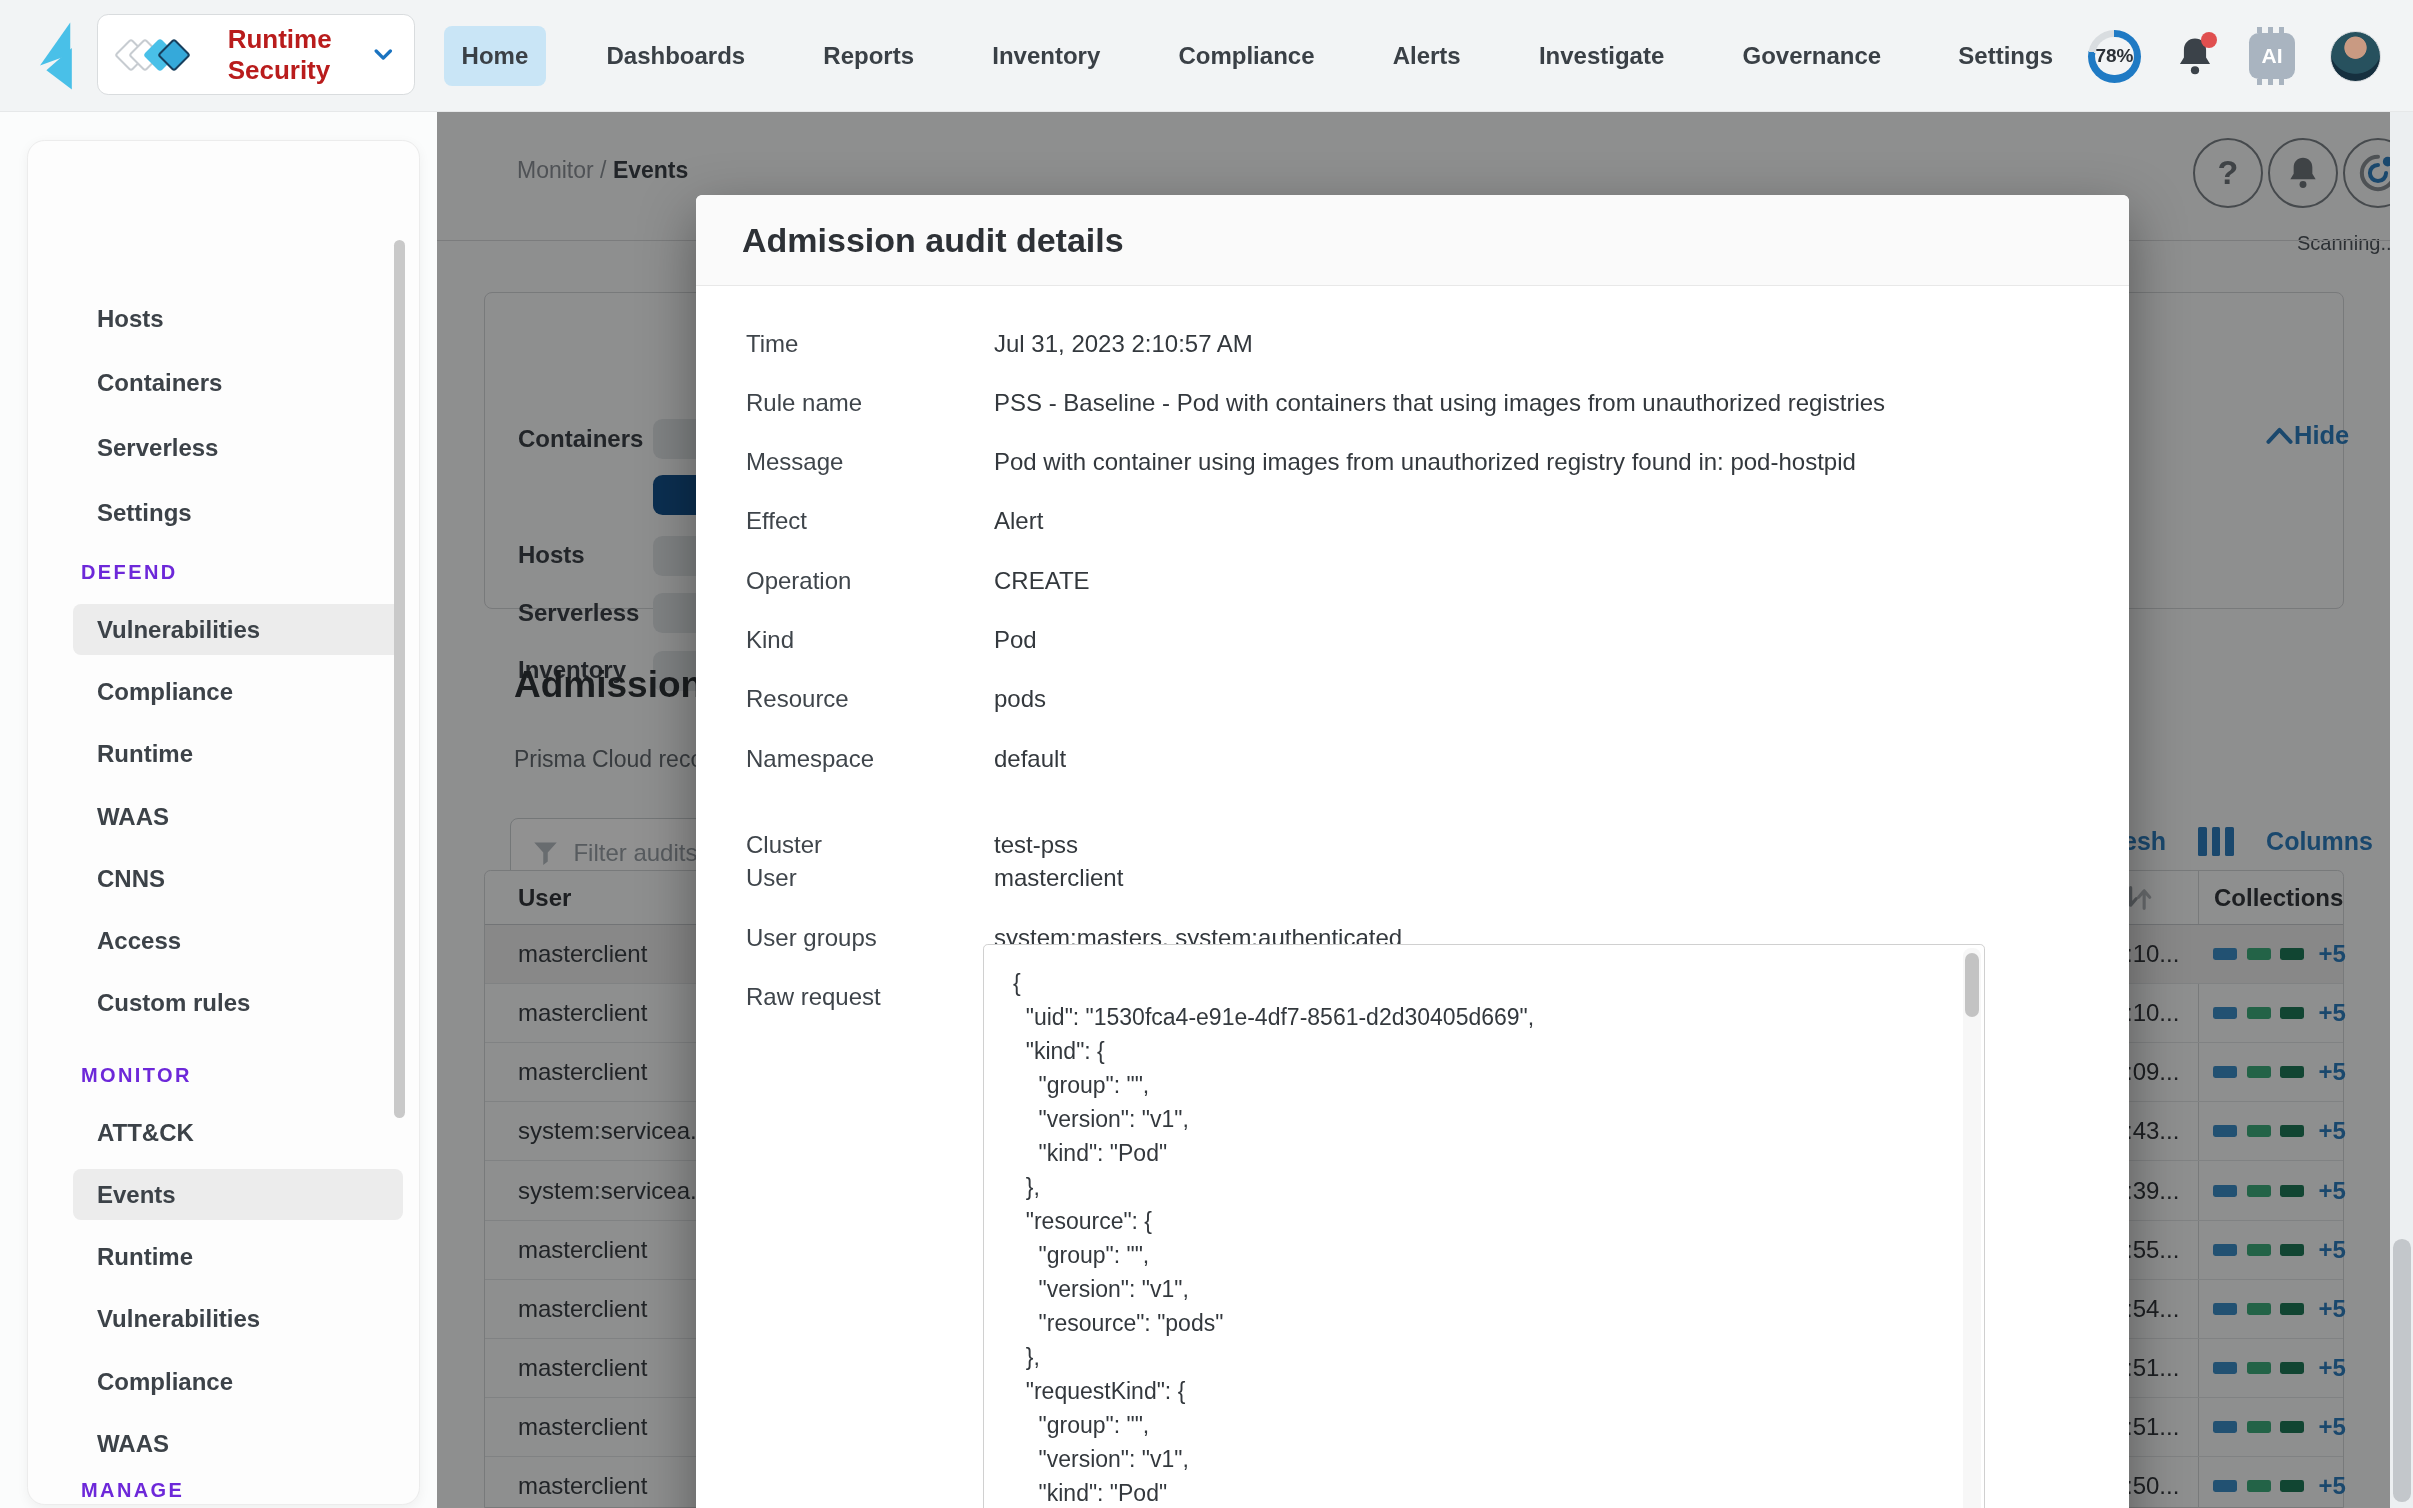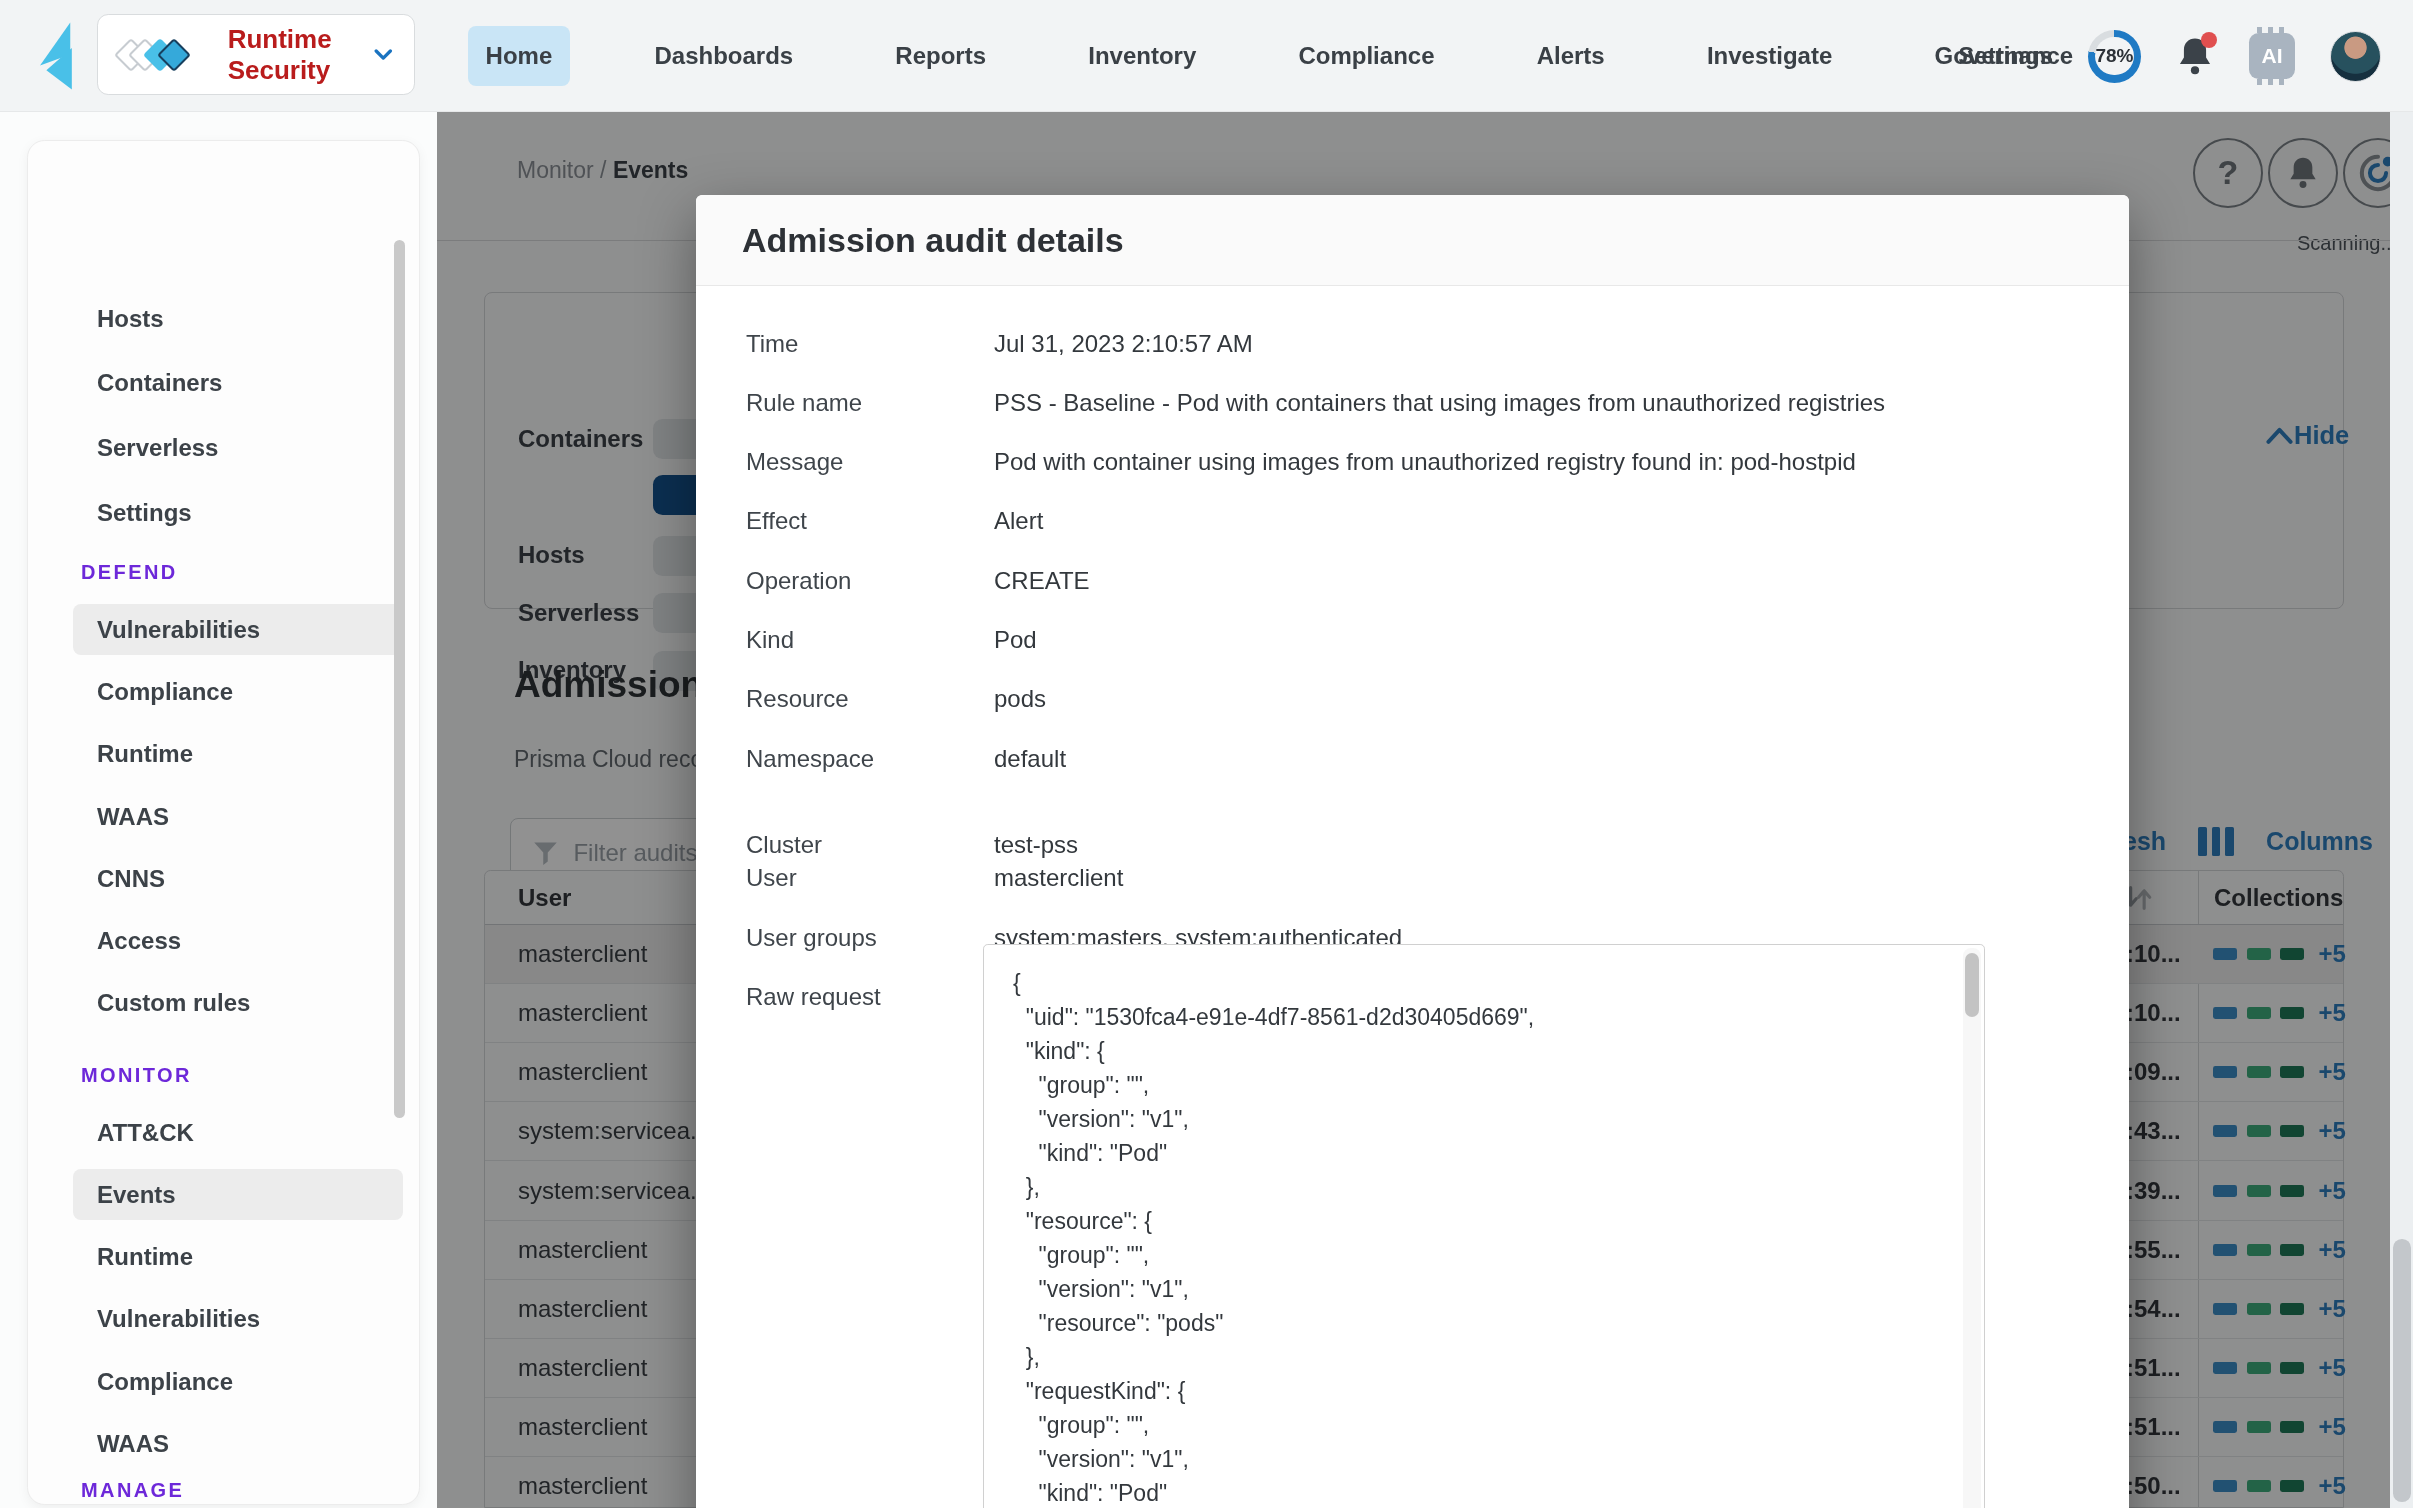--- a/index.html
+++ b/index.html
@@ -14,21 +14,21 @@
   
   .topnav{position:absolute;left:0;top:0;width:2413px;height:112px;background:#f2f4f5;border-bottom:0.8px solid #e6e8e9;z-index:20;}
   .logo{position:absolute;left:35px;top:21px;width:53px;height:70px;}
   .product-select{position:absolute;left:97px;top:14.4px;width:318px;height:81px;background:#fff;border:0.8px solid #d9dcde;border-radius:11.2px;display:flex;align-items:center;cursor:pointer;}
   .diamond{width:24px;height:24px;transform:rotate(45deg);border-radius:3.2px;margin-right:-9.6px;background:#fff;border:2.4px solid #c7ccd1;}
   .diamond.c1{background:var(--cyan);border-color:var(--cyan);}
   .diamond.c2{background:#35a9da;border-color:#173f5e;}
   .product-name{margin-left:51px;font-size:26px;font-weight:700;color:#b91c1c;}
   .select-caret{margin-left:auto;margin-right:21px;}
   .navlinks{position:absolute;left:444px;top:0;height:112px;display:flex;align-items:center;gap:43px;}
-  .navlink{font-size:24px;font-weight:700;color:#3a4046;padding:16px 17.6px;border-radius:8px;cursor:pointer;white-space:nowrap;margin-left:24px;}
+  .navlink{font-size:24px;font-weight:700;color:#3a4046;padding:16px 17.6px;border-radius:8px;cursor:pointer;white-space:nowrap;}
   .navlink.active{background:#c9e5f6;}
   .nav-right{position:absolute;right:32px;top:0;height:112px;display:flex;align-items:center;gap:35px;}
   .settings-link{font-size:24px;font-weight:700;color:#3a4046;cursor:pointer;}
   .credit-ring{width:53px;height:53px;border-radius:50%;background:conic-gradient(var(--ring) 0 281deg,#d9dde0 281deg 360deg);position:relative;cursor:pointer;}
   .credit-ring::before{content:"";position:absolute;inset:7.2px;border-radius:50%;background:#f2f4f5;}
   .credit-ring span{position:absolute;inset:0;display:flex;align-items:center;justify-content:center;font-size:19px;font-weight:700;color:#2c3137;}
   .bellwrap{position:relative;width:38px;height:42px;cursor:pointer;}
   .reddot{position:absolute;right:-3.2px;top:-3.2px;width:16px;height:16px;border-radius:50%;background:var(--alert);}
   .aichip{width:46px;height:46px;border-radius:9.6px;background:#a9b4c0;color:#fff;font-weight:700;font-size:21px;display:flex;align-items:center;justify-content:center;position:relative;cursor:pointer;}
   .aichip::before,.aichip::after{content:"";position:absolute;left:8px;right:8px;height:6.4px;
@@ -68,21 +68,21 @@
   .toolbar-right{position:absolute;left:1686px;top:715px;display:flex;align-items:center;gap:32px;font-size:25px;color:var(--accent);font-weight:700;}
   .colbars{display:flex;gap:4.8px;} .colbars i{width:8.8px;height:29px;background:var(--accent);border-radius:1.6px;}
 
   .table{position:absolute;left:47px;top:758px;width:1860px;height:638px;border:0.8px solid #d3d6d9;border-top-left-radius:6.4px;border-top-right-radius:6.4px;background:#fafbfb;}
   .thead{position:absolute;left:0;top:0;width:100%;height:54px;border-bottom:0.8px solid #c9cdd0;}
   .th{font-size:24px;font-weight:700;color:#33383d;position:absolute;top:50%;transform:translateY(-50%);}
   .coldiv{position:absolute;left:1713px;top:0;width:0.8px;height:638px;background:#d3d6d9;}
   .trow{position:absolute;left:0;width:100%;height:59px;border-bottom:0.8px solid #e2e4e6;cursor:pointer;}
   .trow.selected{background:#efefef;}
   .td-user{position:absolute;left:33px;top:50%;transform:translateY(-50%);font-size:24px;color:#3b4046;white-space:nowrap;}
-  .td-time{position:absolute;left:1641px;top:50%;transform:translateY(-50%);font-size:24px;color:#33383d;font-weight:bold;}
+  .td-time{position:absolute;left:1641px;top:50%;transform:translateY(-50%);font-size:24px;color:#33383d;}
   .td-coll{position:absolute;left:1728px;top:50%;transform:translateY(-50%);display:flex;align-items:center;gap:9.6px;}
   .dash{width:24px;height:11.2px;border-radius:2.4px;}
   .dash.b{background:var(--dashBlue);} .dash.g{background:var(--dashGreen);} .dash.d{background:var(--dashDark);}
   .more{font-size:24px;font-weight:700;color:var(--accent);margin-left:4.8px;}
 
   
   .overlay{position:absolute;left:437px;top:112px;width:1976px;height:1397px;background:rgba(0,0,0,.43);z-index:40;}
 
   
   .page-scroll{position:absolute;left:2390px;top:112px;width:24px;height:1397px;background:#eceff1;z-index:60;}

